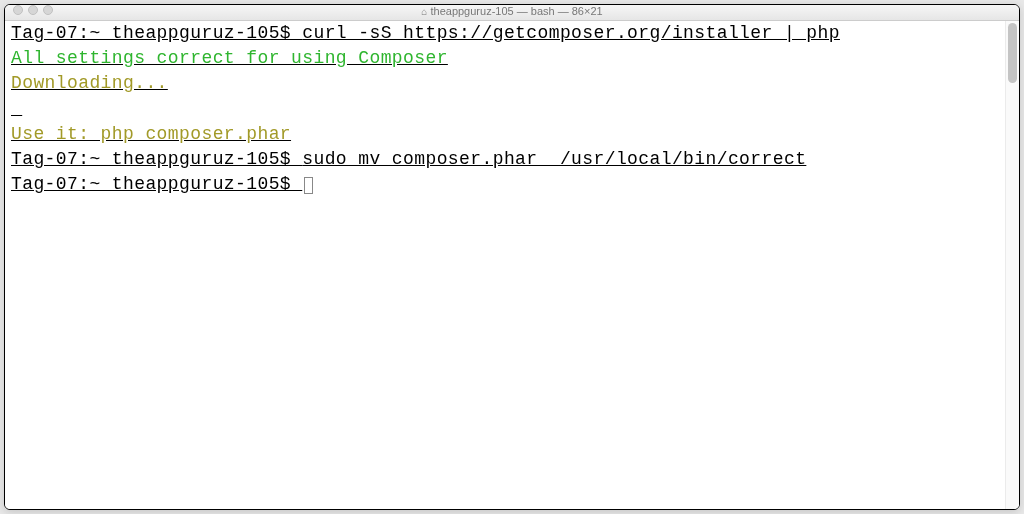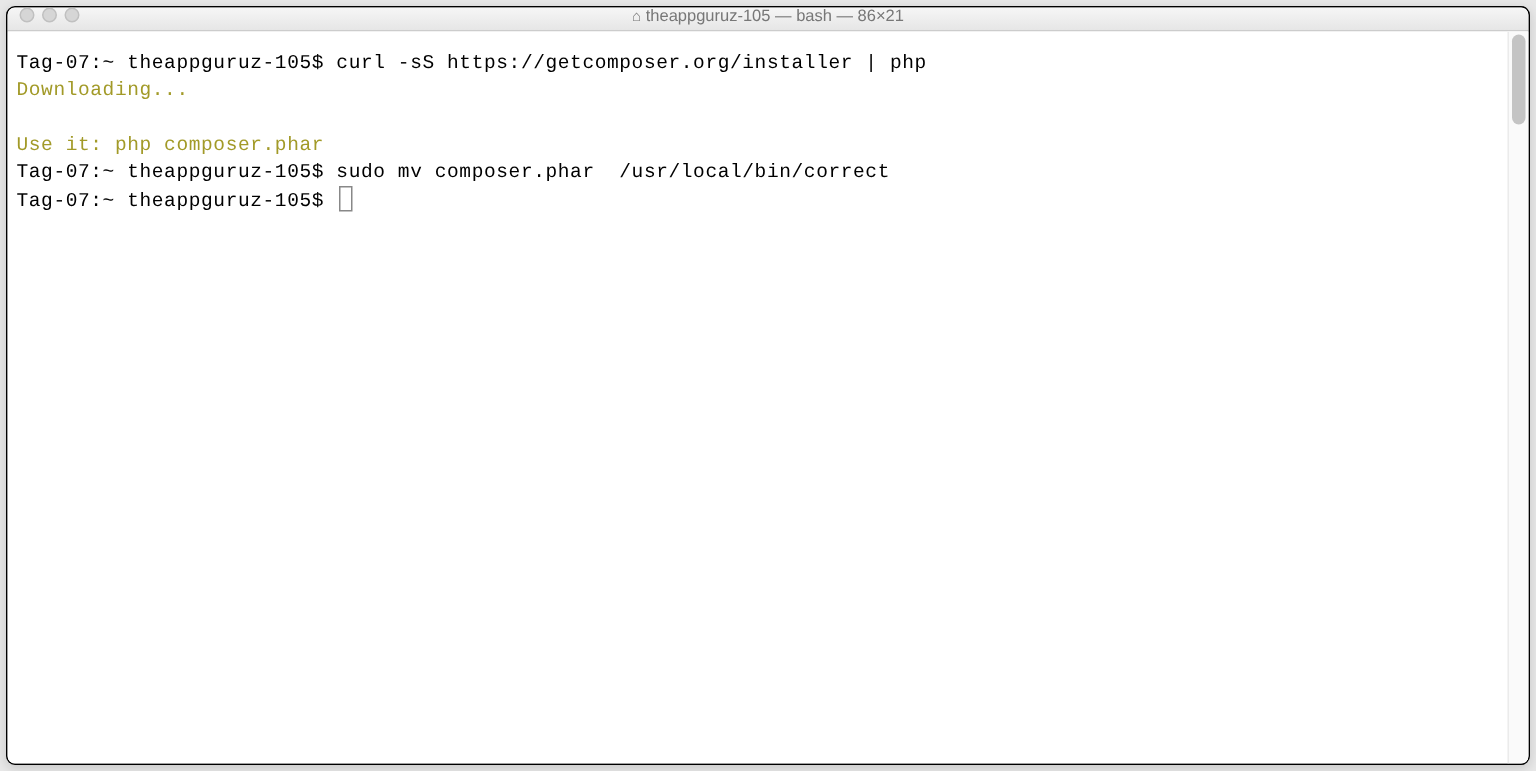--- a/index.html
+++ b/index.html
@@ -76,27 +76,28 @@
       top: 4px;
       width: 12px;
       height: 12px;
       color: #bbb;
       font-size: 10px;
     }
     
     .terminal-body {
       flex: 1;
       background: #fff;
-      padding: 12px 6px;
-      font-size: 13px;
+      padding: 0 6px;
+      font-size: 18px;
       line-height: 1.4;
       color: #000;
       overflow: hidden;
       position: relative;
       letter-spacing: 0.4px;
+      text-decoration: underline;
     }
     
     .scrollbar-track {
       position: absolute;
       right: 0;
       top: 0;
       bottom: 0;
       width: 14px;
       background: #fafafa;
       border-left: 1px solid #ebebeb;
@@ -147,20 +148,21 @@
     <div class="window-title">
       <span class="home-icon">⌂</span>
       <span>theappguruz-105 — bash — 86×21</span>
     </div>
     <div class="resize-handle"></div>
   </div>
 
   <div class="terminal-body">
     <div id="terminal-lines">
         <div class="line"><span>Tag-07:~ theappguruz-105$ </span><span>curl -sS https://getcomposer.org/installer | php</span></div>
+        <div class="line green">All settings correct for using Composer</div>
         <div class="line olive">Downloading...</div>
         <div class="line">&nbsp;</div>
         <div class="line olive">Use it: php composer.phar</div>
         <div class="line"><span>Tag-07:~ theappguruz-105$ </span><span>sudo mv composer.phar  /usr/local/bin/correct</span></div>
         <div class="line"><span>Tag-07:~ theappguruz-105$ </span><span class="cursor"></span></div>
       </div>
     <div class="scrollbar-track">
       <div class="scrollbar-thumb"></div>
     </div>
   </div>

